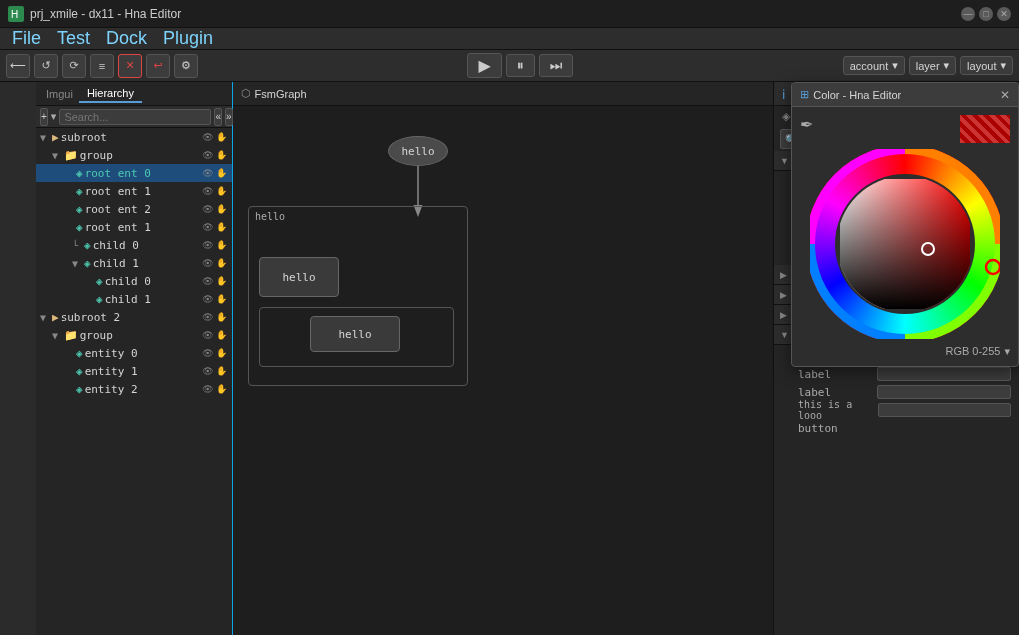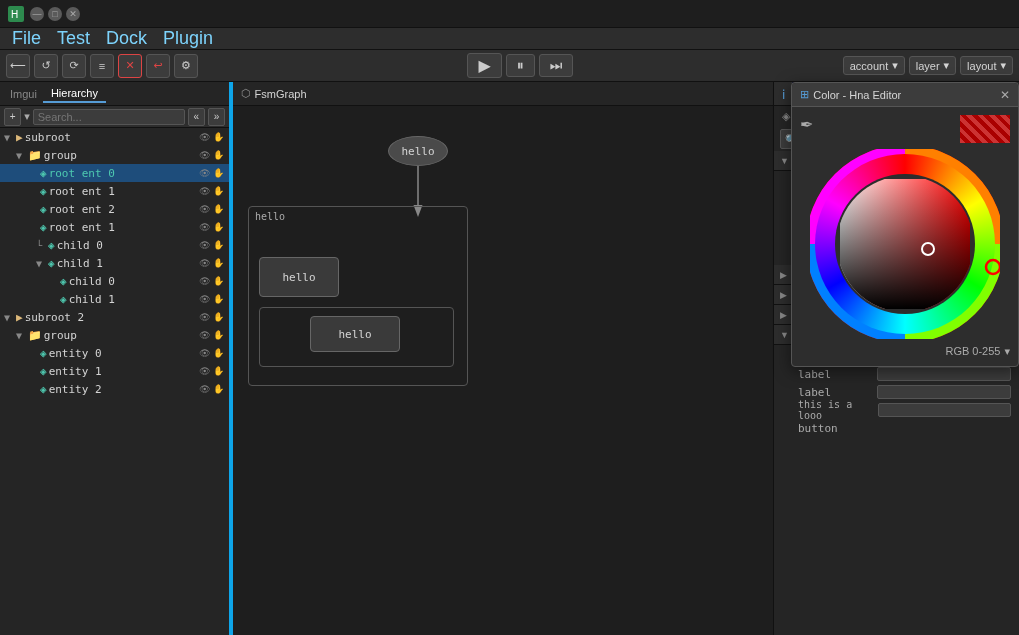--- a/index.html
+++ b/index.html
@@ -92,21 +92,22 @@
     .main-area {
       display: flex;
       height: calc(635px - 28px - 22px - 32px);
     }
 
     
     .left-panel {
       width: 233px;
       display: flex;
       flex-direction: column;
-      border-right: 4px solid #0ea5e9;
+      border-right: 1px solid #0ea5e9;
+      padding-left: 36px;
     }
 
     
     .panel-header {
       background: #252525;
       display: flex;
       align-items: center;
       height: 24px;
       border-bottom: 1px solid #111;
       padding: 0 4px;
@@ -371,20 +372,21 @@
 </head>
 <body>
 
 <div class="title-bar">
   <div class="title-bar-icon">
     <svg width="16" height="16" viewBox="0 0 16 16">
       <rect width="16" height="16" fill="#2d8a4e" rx="2"></rect>
       <text x="3" y="12" fill="white" font-size="10">H</text>
     </svg>
   </div>
+  <span class="title-bar-text">prj_xmile - dx11 - Hna Editor</span>
   <div class="title-bar-controls">
     <button class="title-bar-btn tb-min">—</button>
     <button class="title-bar-btn tb-max">□</button>
     <button class="title-bar-btn tb-close">✕</button>
   </div>
 </div>
 
 <div class="menu-bar">
   <span class="menu-item">File</span>
   <span class="menu-item">Test</span>

